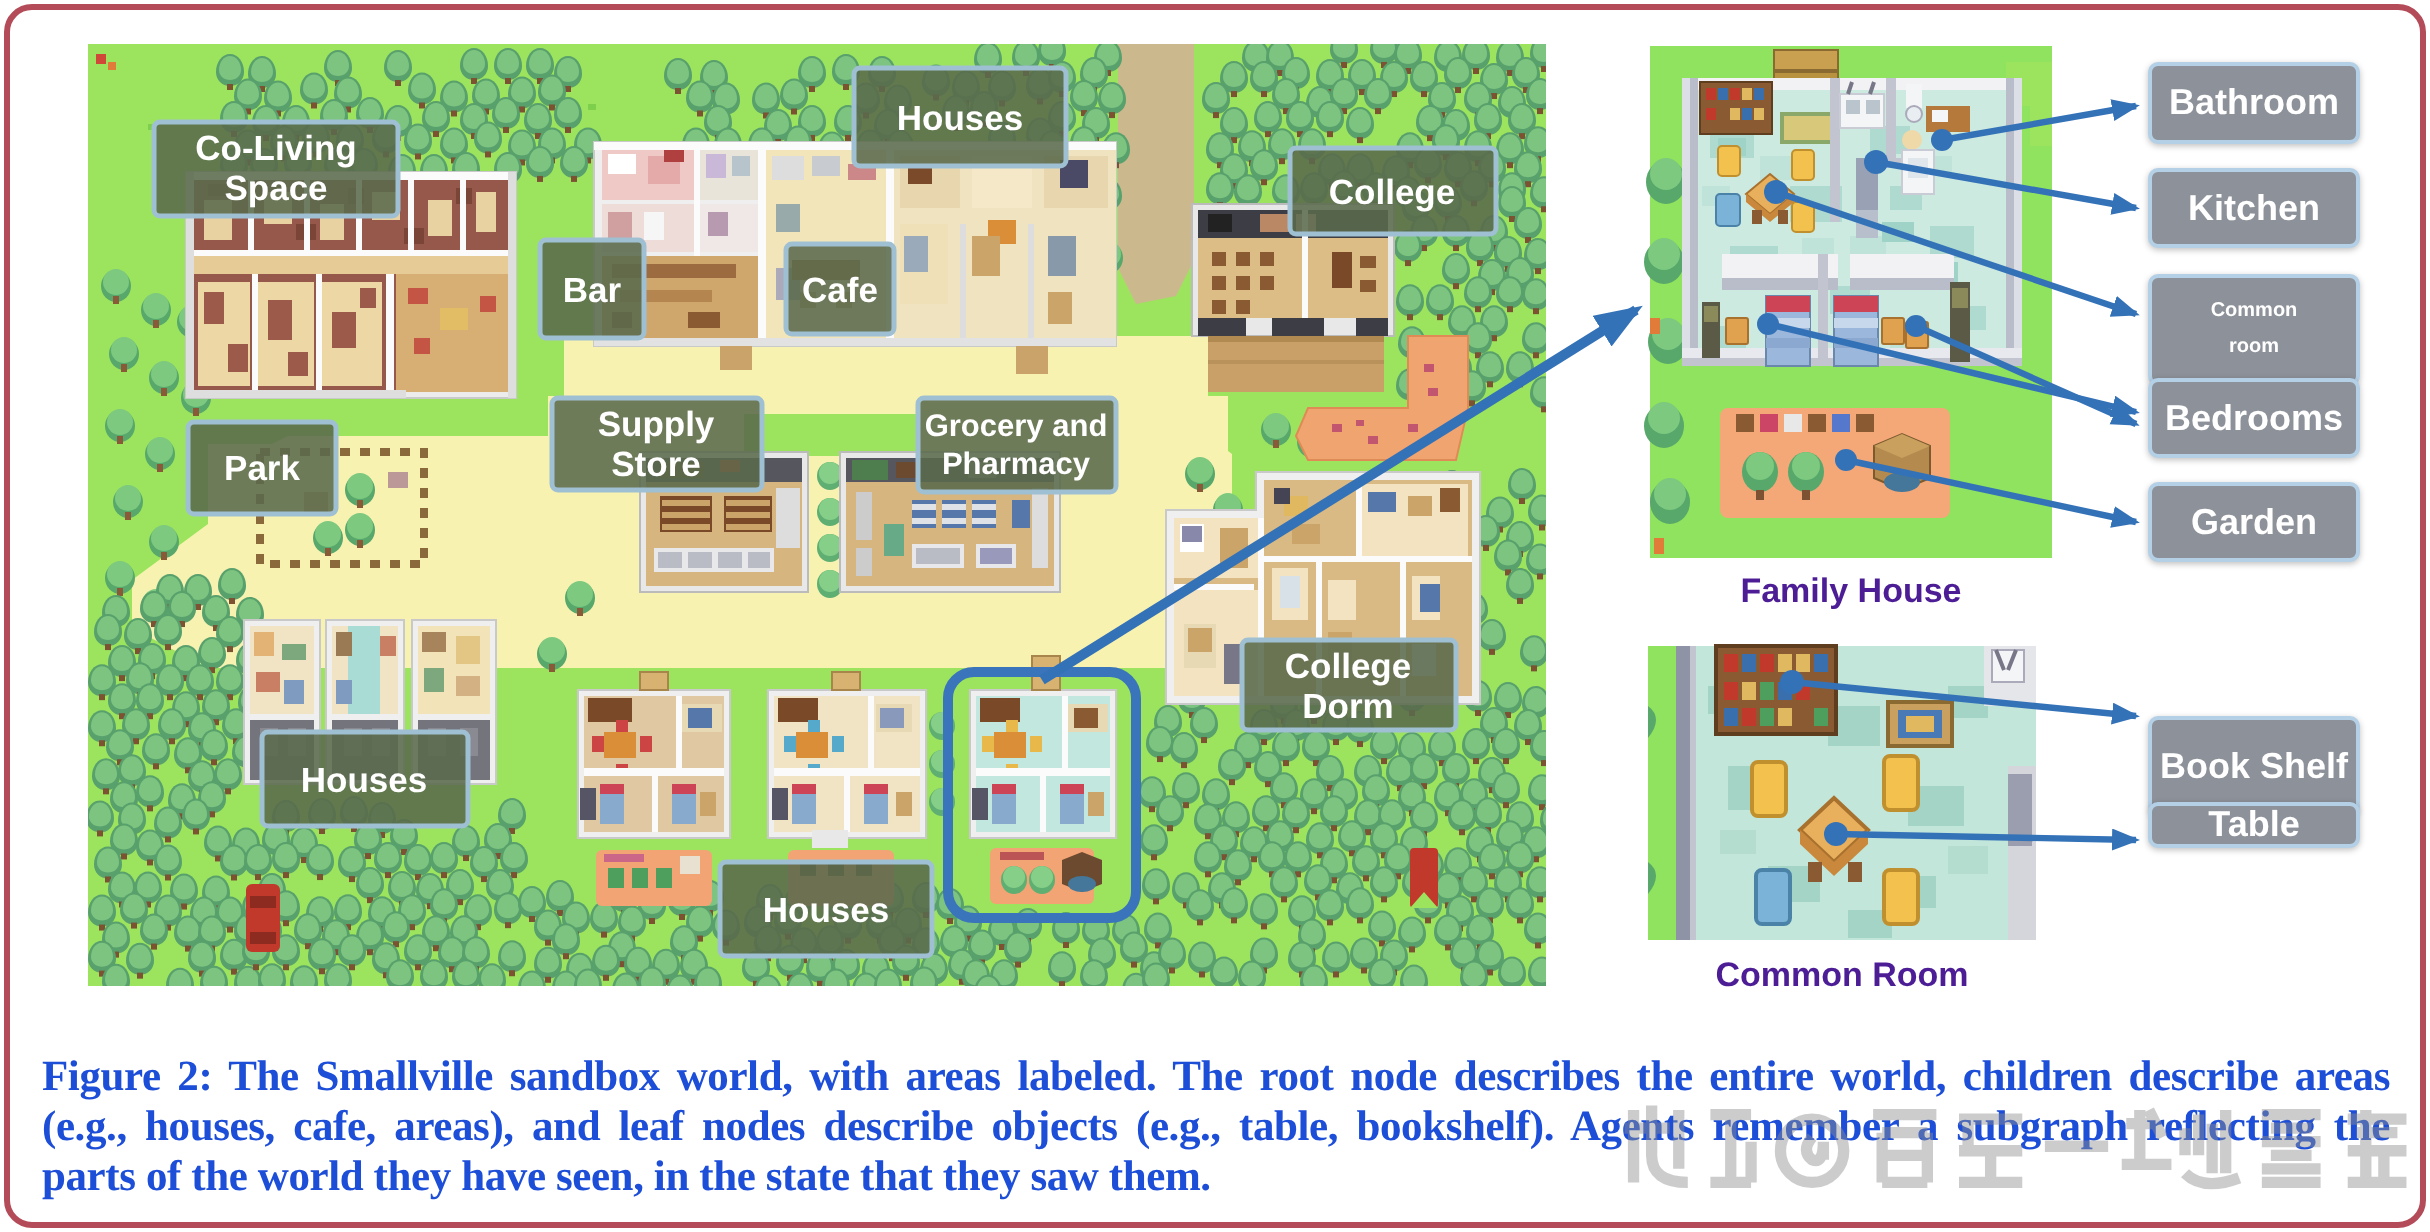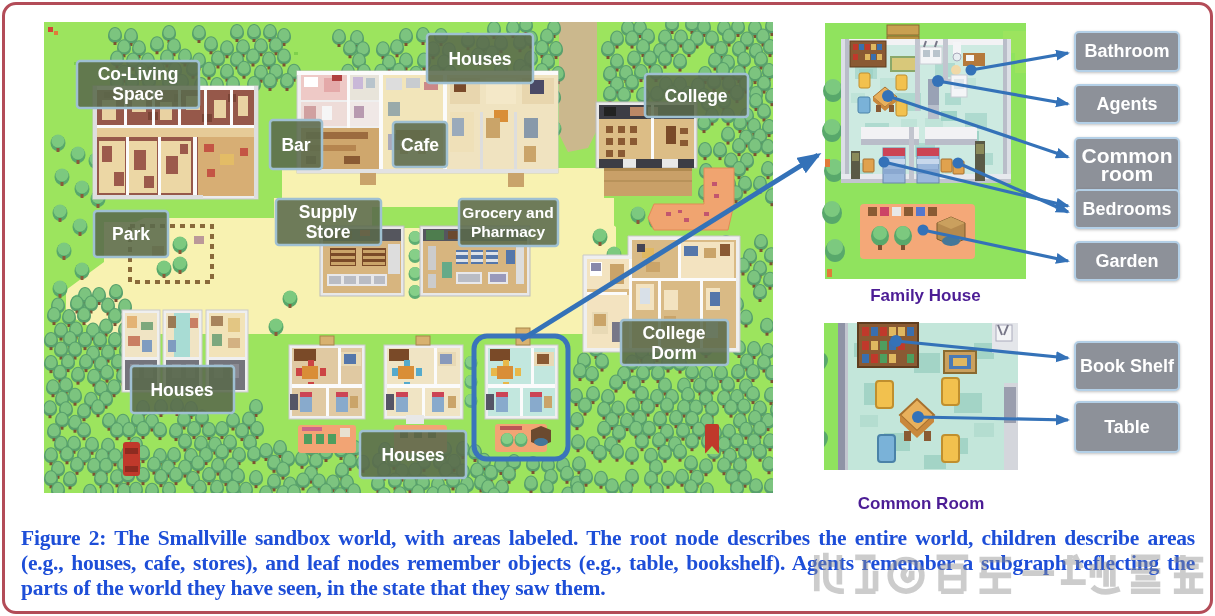--- a/index.html
+++ b/index.html
@@ -1520,39 +1520,39 @@
 <circle cx="884" cy="162" r="5.5"></circle>
         <circle cx="958" cy="163" r="5.5"></circle>
         <circle cx="923" cy="230" r="5.5"></circle>
 <circle cx="896" cy="341" r="6"></circle>
         <circle cx="918" cy="417" r="6"></circle>
 </g>
 </svg>
 
 <div class="cap" style="left:825px;top:286px;width:201px;font-size:17px;">Family House</div>
 
-<div class="cap" style="left:824px;top:478px;width:194px;font-size:17px;margin-top:16px;">Common Room</div>
+<div class="cap" style="left:824px;top:478px;width:194px;font-size:17px;">Common Room</div>
 
 <div class="gbox" style="top:31px;height:41px;">Bathroom</div>
 
-<div class="gbox" style="top:84px;height:40px;">Agents</div>
-
-<div class="gbox" style="top:137px;height:56px;font-size:21px;line-height:18px;">Common<br>room</div>
+<div class="gbox" style="top:84px;height:40px;">Kitchen</div>
+
+<div class="gbox" style="top:137px;height:56px;font-size:10px;line-height:18px;">Common<br>room</div>
 
 <div class="gbox" style="top:189px;height:40px;text-align:right;">Bedrooms</div>
 
 <div class="gbox" style="top:241px;height:40px;">Garden</div>
 
-<div class="gbox" style="top:341px;height:50px;font-size:18px;">Book Shelf</div>
-
-<div class="gbox" style="top:401px;height:52px;">Table</div>
+<div class="gbox" style="top:358px;height:50px;font-size:18px;">Book Shelf</div>
+
+<div class="gbox" style="top:401px;height:23px;">Table</div>
 
 <div id="caption">
   <div class="just">Figure 2: The Smallville sandbox world, with areas labeled. The root node describes the entire world, children describe areas</div>
-  <div class="just">(e.g., houses, cafe, stores), and leaf nodes remember objects (e.g., table, bookshelf). Agents remember a subgraph reflecting the</div>
+  <div class="just">(e.g., houses, cafe, areas), and leaf nodes describe objects (e.g., table, bookshelf). Agents remember a subgraph reflecting the</div>
   <div>parts of the world they have seen, in the state that they saw them.</div>
 </div>
 
 <svg width="480" height="66" viewBox="0 0 480 66" style="position:absolute;left:810px;top:546px;opacity:0.45">
 <g stroke="#8f8f8f" stroke-width="5" fill="none" transform="scale(1.13)">
 <path d="M6 8 L6 40 M2 16 L22 16 M14 6 L14 28 M14 28 Q14 40 30 40 M26 8 L26 34"></path>
 <path d="M40 10 L58 10 M49 10 L49 40 M58 22 L58 40 M40 40 L58 40"></path>
 <circle cx="85" cy="26" r="14"></circle>
         <path d="M85 20 Q80 26 85 30 Q90 32 90 22 L90 30"></path>
 <path d="M112 10 L140 10 M116 18 L136 18 M116 18 L116 40 M136 18 L136 40 M116 28 L136 28 M116 40 L136 40"></path>

